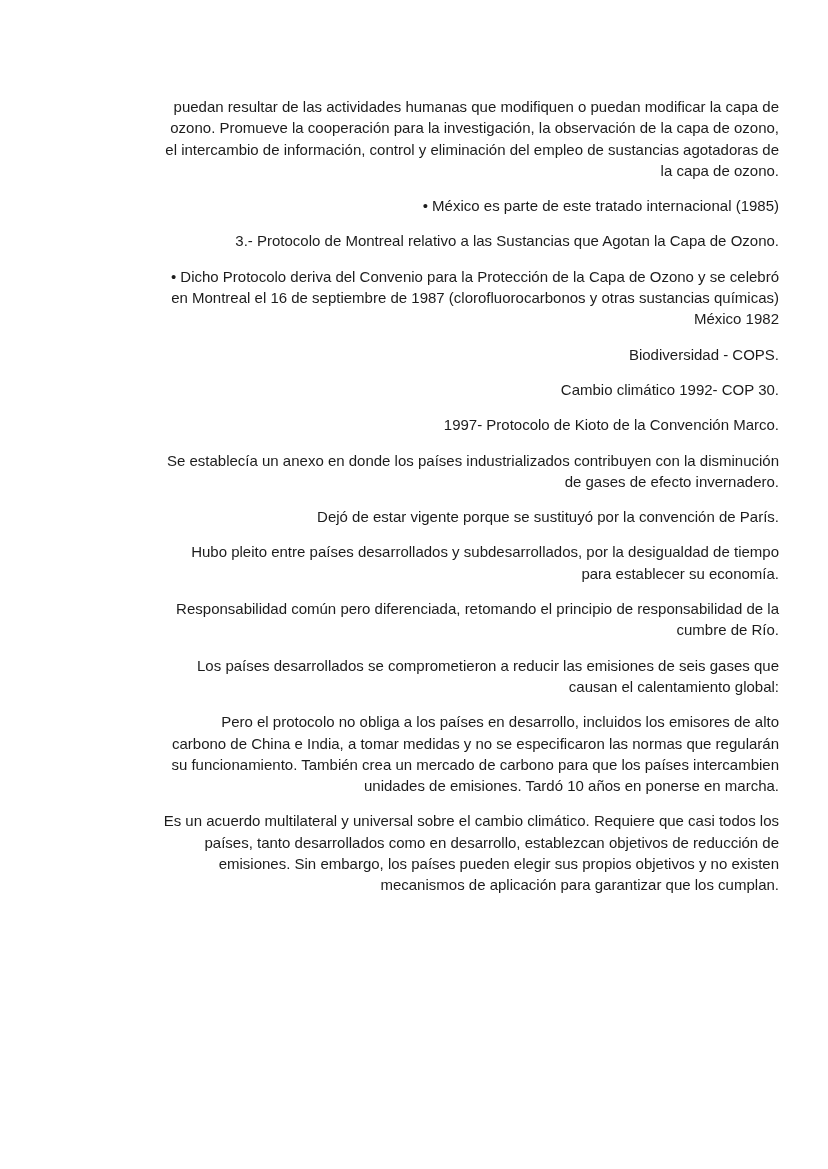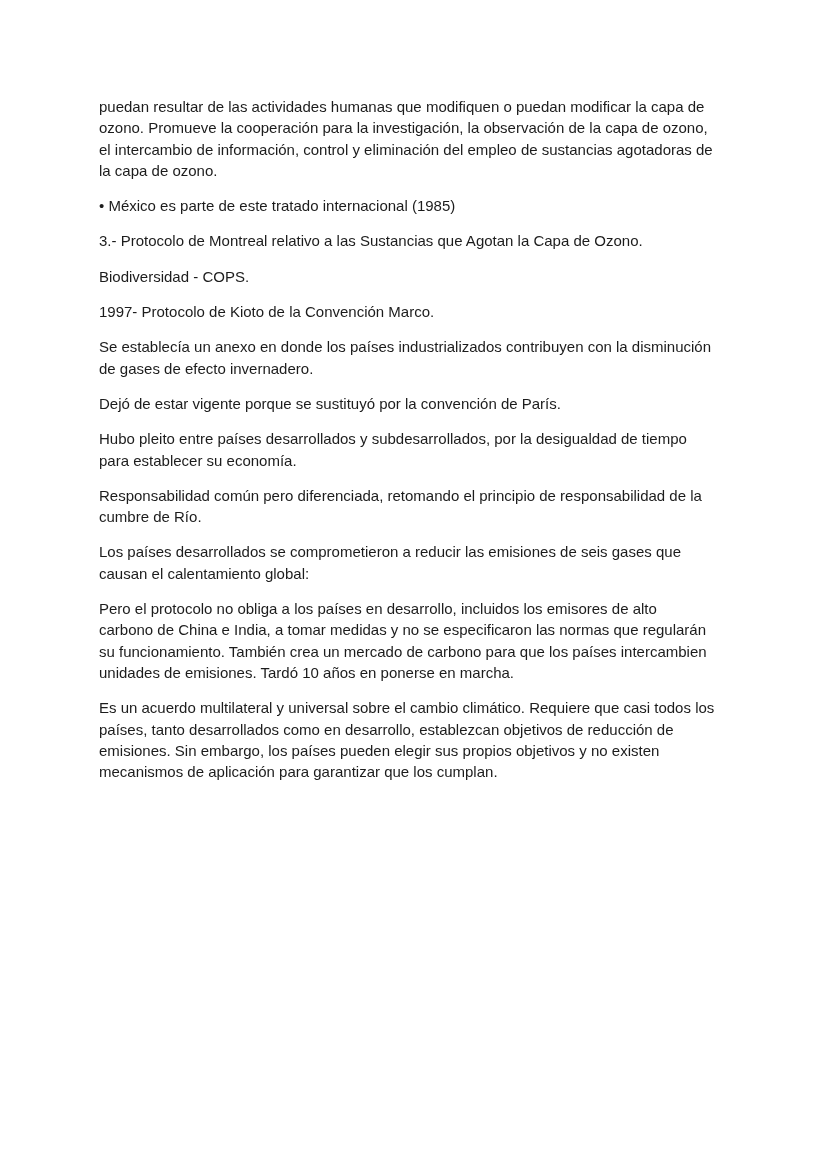--- a/index.html
+++ b/index.html
@@ -11,20 +11,21 @@
     width: 828px;
     height: 1169px;
     overflow: hidden;
   }
   .doc-page {
     box-sizing: border-box;
     width: 828px;
     height: 1169px;
     background: #ffffff;
     padding: 96px 49px 0 99px;
+    text-align: right;
   }
   .doc-page p {
     margin: 0 0 14px 0;
     font-family: "Liberation Sans", sans-serif;
     font-size: 15px;
     line-height: 21.3px;
     color: #1c1c1c;
     white-space: pre-line;
     max-width: 680px;
   }
@@ -32,21 +33,25 @@
 </head>
 <body>
 
 <div class="doc-page">
   <p>puedan resultar de las actividades humanas que modifiquen o puedan modificar la capa de
 ozono. Promueve la cooperación para la investigación, la observación de la capa de ozono,
 el intercambio de información, control y eliminación del empleo de sustancias agotadoras de
 la capa de ozono.</p>
   <p>• México es parte de este tratado internacional (1985)</p>
   <p>3.- Protocolo de Montreal relativo a las Sustancias que Agotan la Capa de Ozono.</p>
+  <p>• Dicho Protocolo deriva del Convenio para la Protección de la Capa de Ozono y se celebró
+en Montreal el 16 de septiembre de 1987 (clorofluorocarbonos y otras sustancias químicas)
+México 1982</p>
   <p>Biodiversidad - COPS.</p>
+  <p>Cambio climático 1992- COP 30.</p>
   <p>1997- Protocolo de Kioto de la Convención Marco.</p>
   <p>Se establecía un anexo en donde los países industrializados contribuyen con la disminución
 de gases de efecto invernadero.</p>
   <p>Dejó de estar vigente porque se sustituyó por la convención de París.</p>
   <p>Hubo pleito entre países desarrollados y subdesarrollados, por la desigualdad de tiempo
 para establecer su economía.</p>
   <p>Responsabilidad común pero diferenciada, retomando el principio de responsabilidad de la
 cumbre de Río.</p>
   <p>Los países desarrollados se comprometieron a reducir las emisiones de seis gases que
 causan el calentamiento global:</p>

